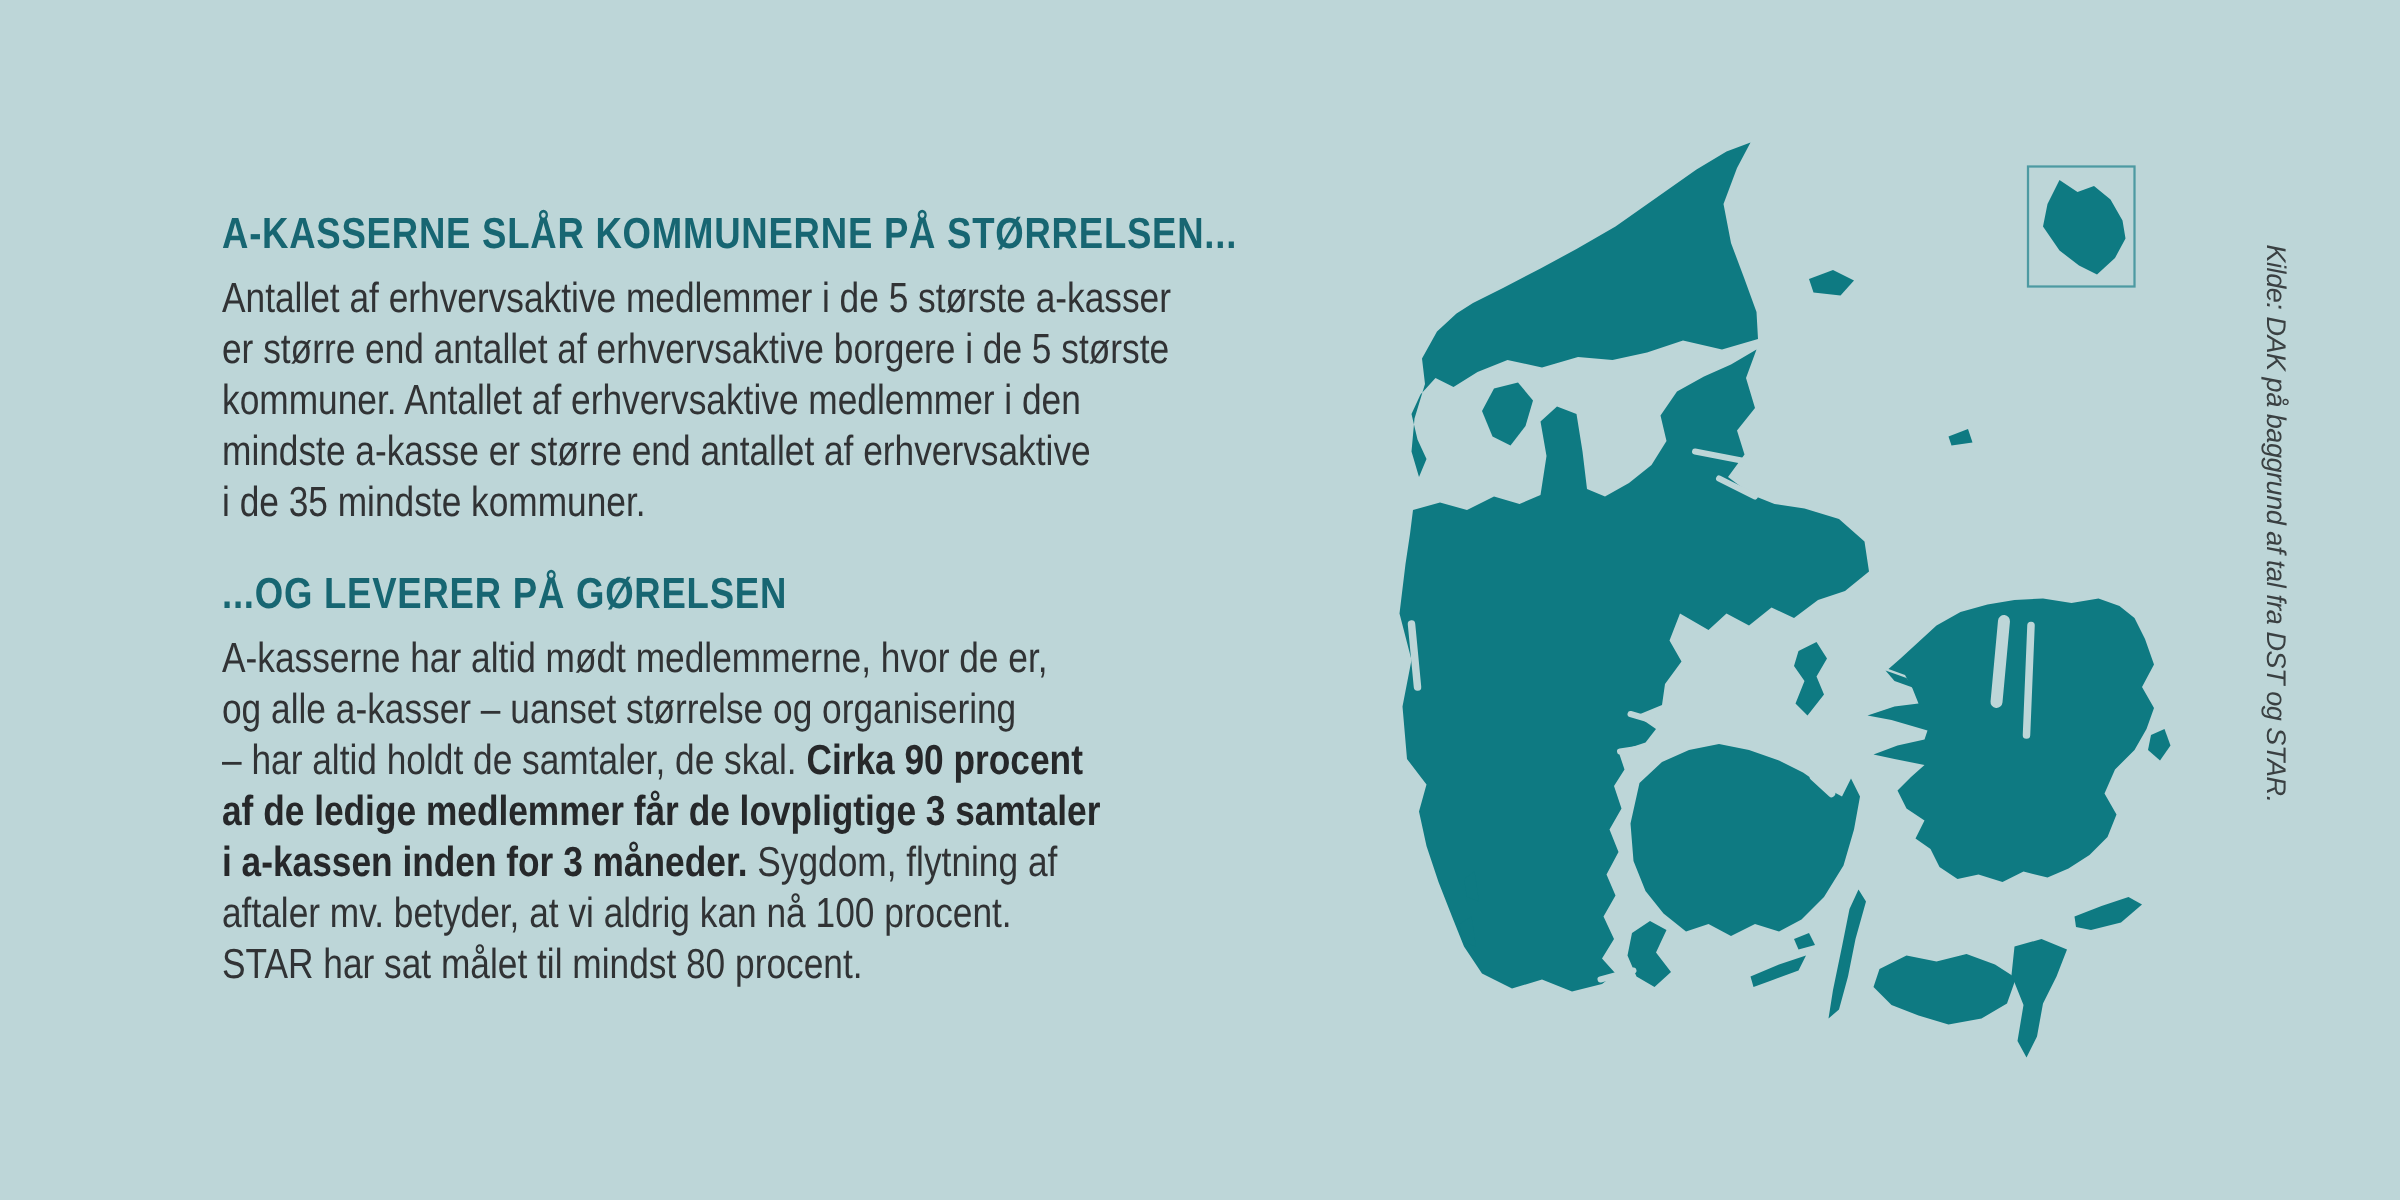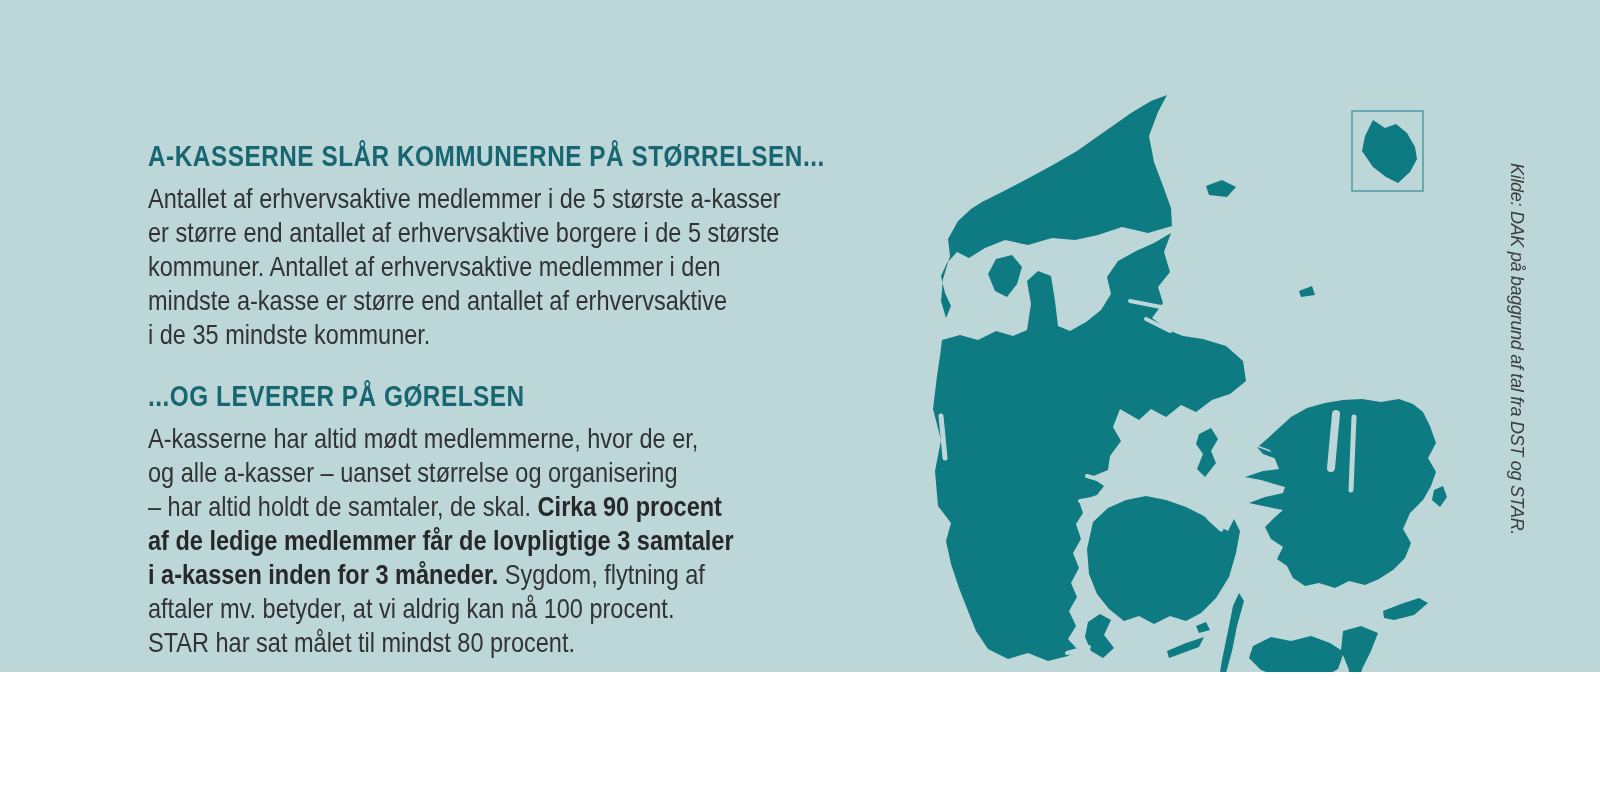--- a/index.html
+++ b/index.html
@@ -1,17 +1,17 @@
 <!DOCTYPE html>
 <html style="--background: #bdd6d8; --map: #0e7a82; --heading: #176672; --body: #313335; --source: #3a4042; --inset_border: #4d9aa2;"><head>
 <meta charset="utf-8">
 <style>
   html,body { margin:0; padding:0; }
   .stage {
-    position:relative; width:1600px; height:672px; overflow:hidden;
+    position:relative; width:1600px; height:800px; overflow:hidden;
     background: var(--background, #bdd6d8);
     font-family:"Liberation Sans", sans-serif;
   }
   .text-col {
     position:absolute; left:148px; top:140px; width:905px;
     transform: scaleX(0.84); transform-origin: 0 0;
   }
   .section-heading {
     margin:0 0 9px 0;
     font-size:29px; font-weight:bold; letter-spacing:0.6px;

